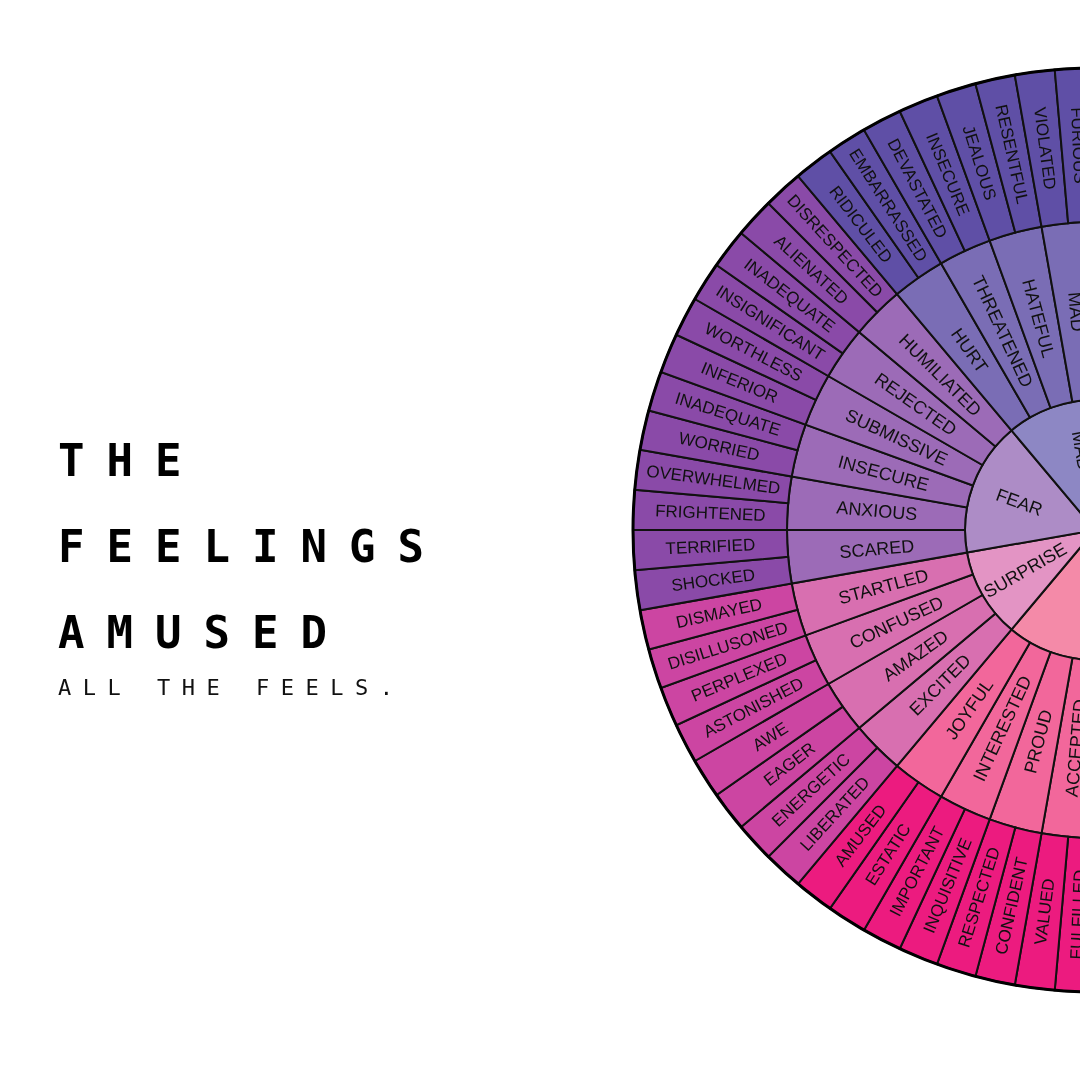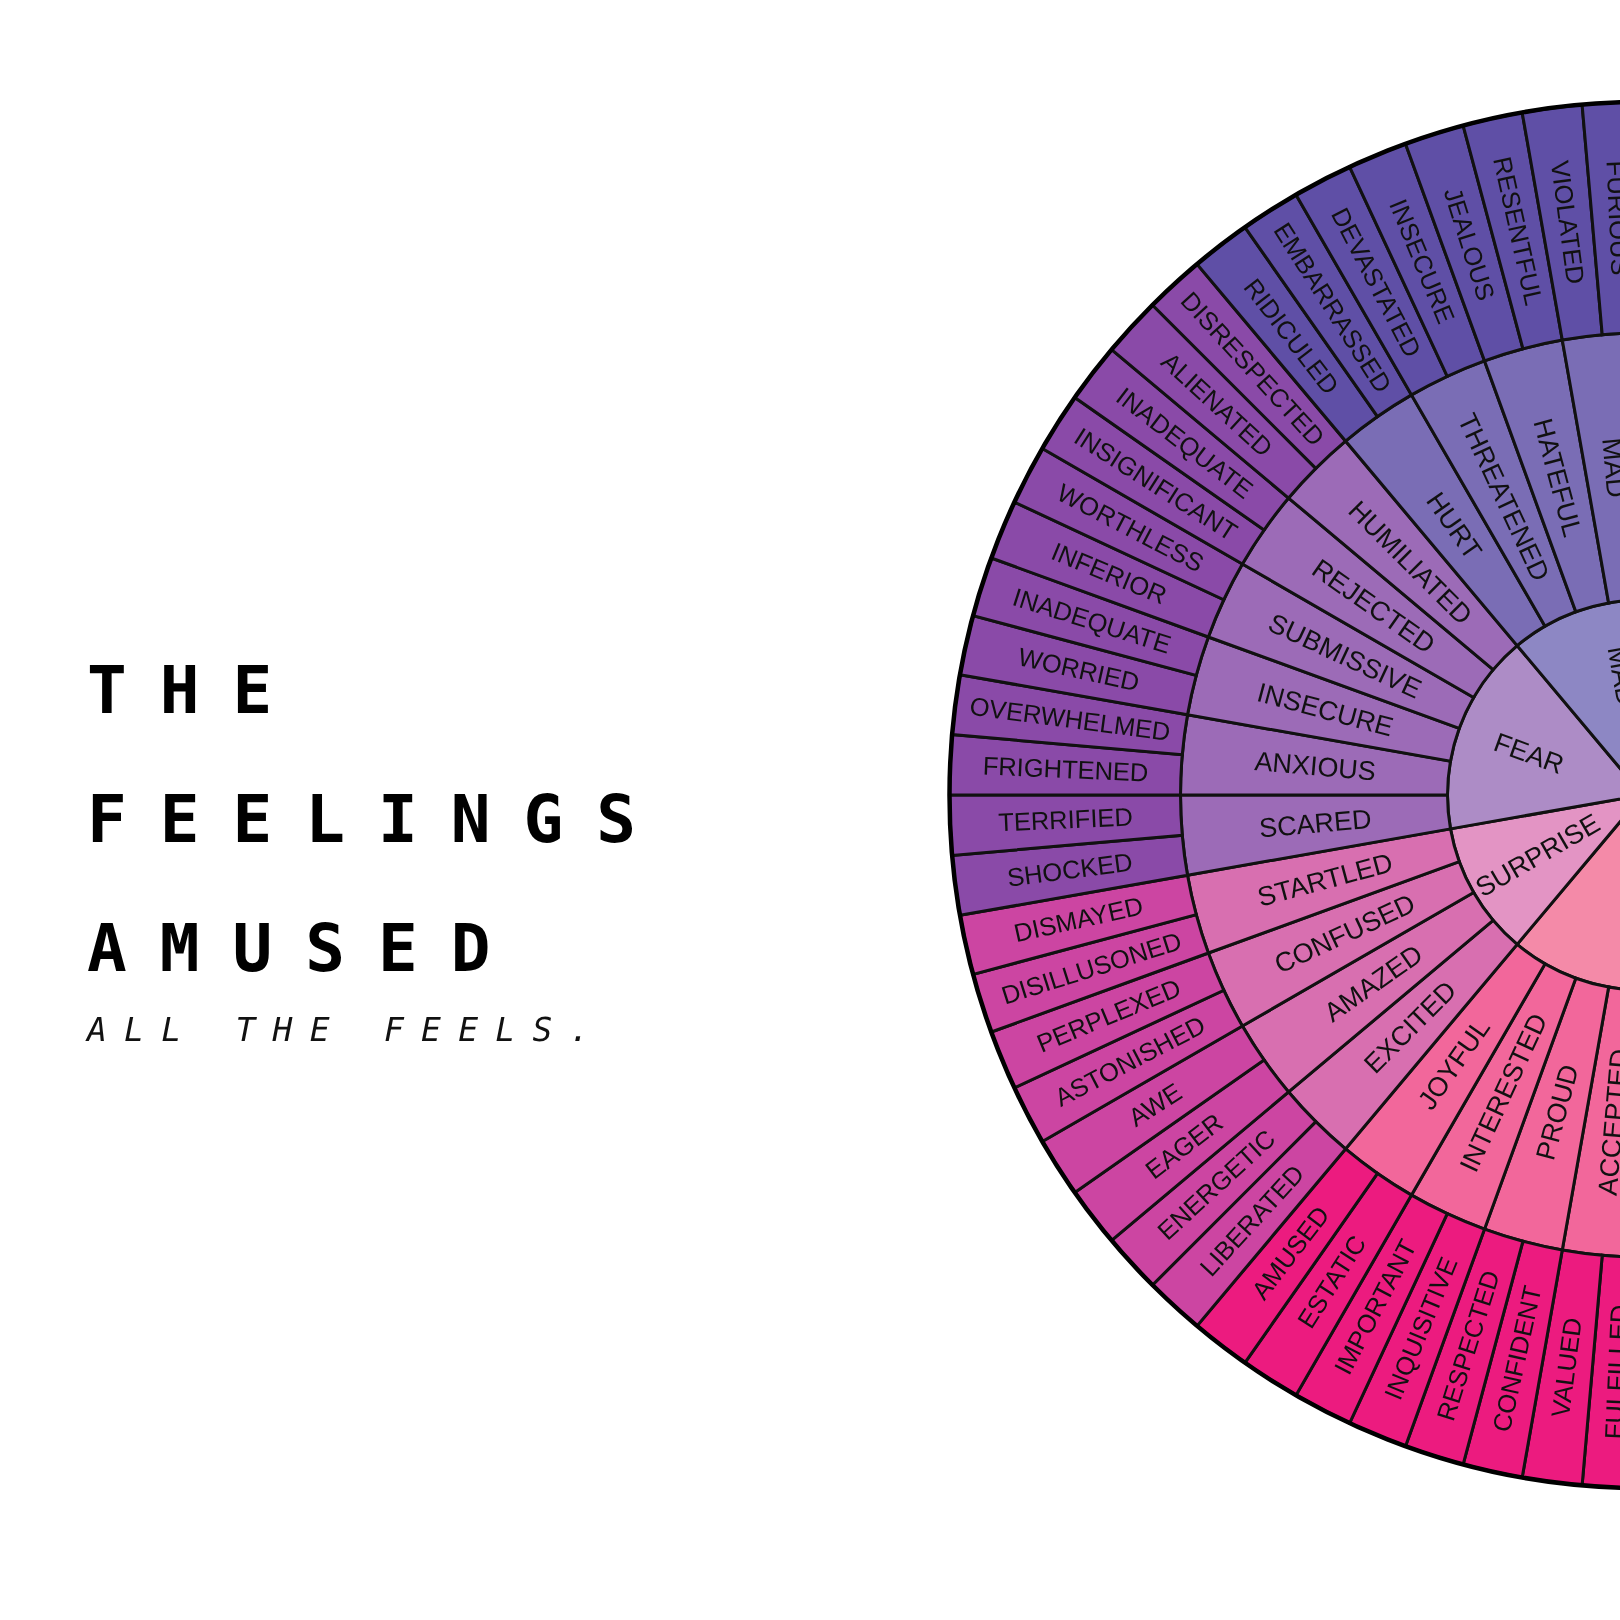--- a/index.html
+++ b/index.html
@@ -8,21 +8,21 @@
     position: absolute; left: 58px; top: 418px;
   }
   .title-line {
     font-family: "DejaVu Sans Mono", "Liberation Mono", monospace;
     font-weight: bold; font-size: 44px; letter-spacing: 22px;
     color: #000; line-height: 86px; margin: 0; white-space: nowrap;
   }
   .subtitle-line {
     font-family: "DejaVu Sans Mono", "Liberation Mono", monospace;
     font-size: 22px; letter-spacing: 11.5px; color: #111;
-    line-height: 36px; margin: 0; white-space: nowrap; font-style: italic;
+    line-height: 36px; margin: 0; white-space: nowrap;
   }
   .subtitle { margin-top: -6px; }
   #wheel { position: absolute; left: 0; top: 0; }
   #wheel text {
     font-family: "Liberation Sans", "DejaVu Sans", sans-serif;
     fill: #111;
   }
 </style>
 </head>
 <body>

